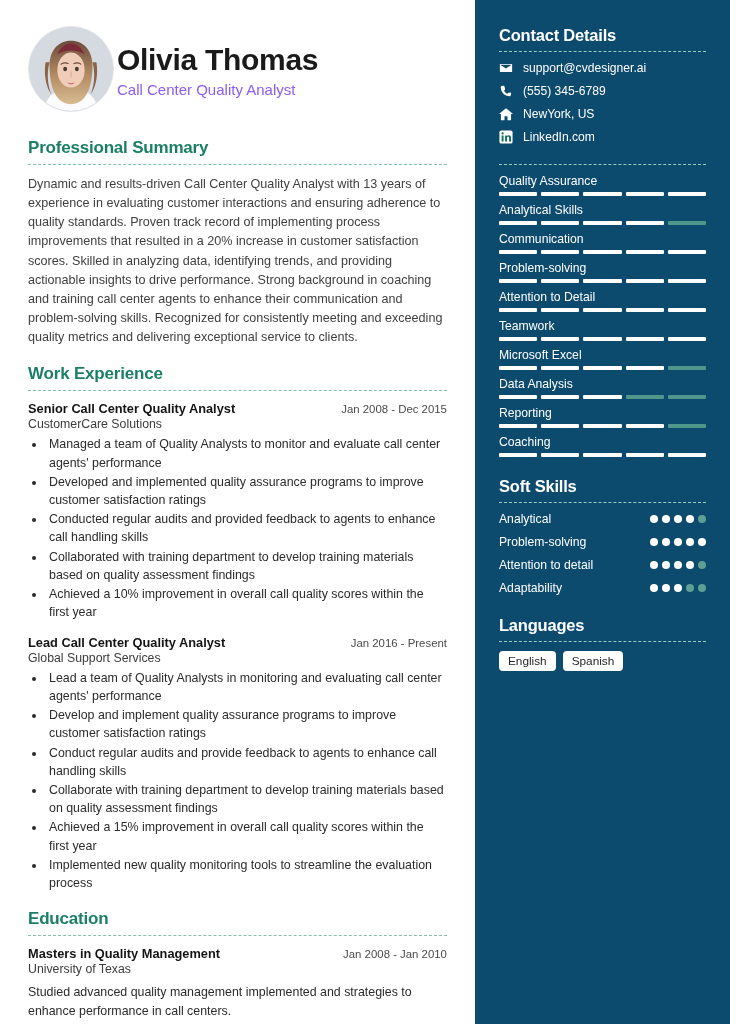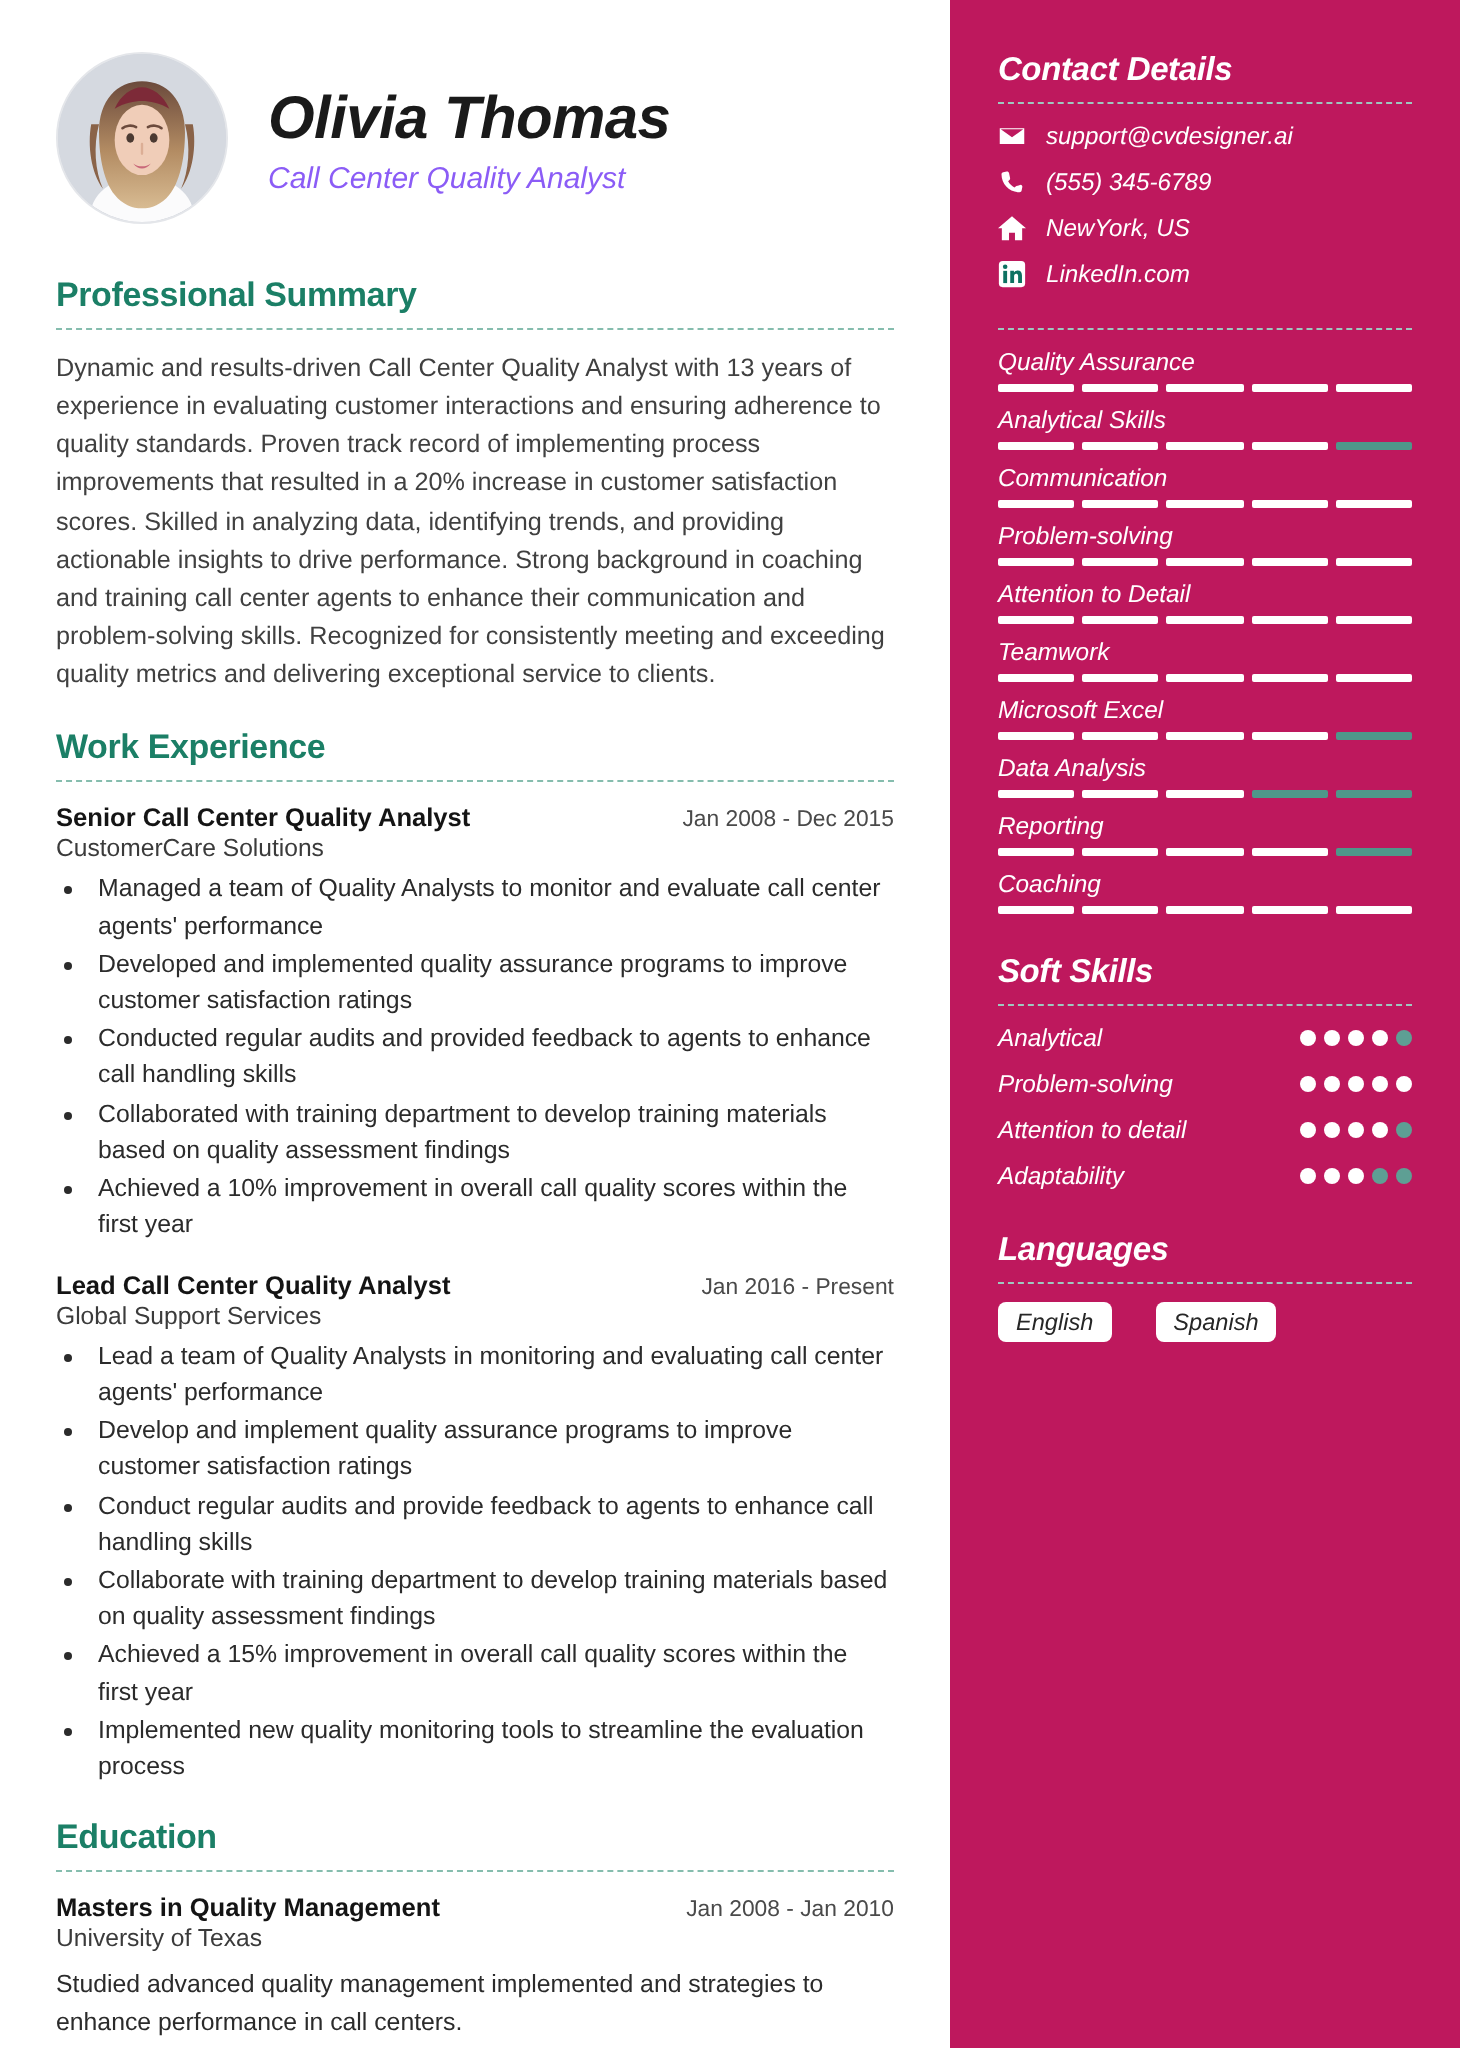--- a/index.html
+++ b/index.html
@@ -23,23 +23,22 @@
   
   .main-col {
     width: 483px;
     padding: 26px 28px 0 28px;
     overflow: hidden;
   }
 
   .header {
     display: flex;
     align-items: center;
-    gap: 20px;
+    gap: 3px;
     margin-bottom: 26px;
-    font-style: italic;
   }
 
   .avatar {
     width: 86px;
     height: 86px;
     border-radius: 50%;
     flex: 0 0 86px;
     overflow: hidden;
     background: #d3d7de;
     position: relative;
@@ -124,25 +123,24 @@
   .edu-desc {
     font-size: 12.4px;
     line-height: 1.47;
     color: #2b2b2b;
     margin-top: 7px;
   }
 
   
   .sidebar {
     width: 259px;
-    background: #be185d;
+    background: #0c4a6e;
     color: #ffffff;
     padding: 26px 24px 0 24px;
     overflow: hidden;
-    font-style: italic;
   }
 
   .side-section { margin-bottom: 20px; }
 
   .side-title {
     font-size: 16.5px;
     font-weight: bold;
     color: #ffffff;
     letter-spacing: -0.2px;
     margin-bottom: 6px;
@@ -217,21 +215,21 @@
     width: 8px;
     height: 8px;
     border-radius: 50%;
     background: #5e9f94;
   }
   .dot.on { background: #ffffff; }
 
   .lang-wrap {
     display: flex;
     flex-wrap: wrap;
-    gap: 22px;
+    gap: 7px;
   }
   .lang-chip {
     background: #ffffff;
     color: #262626;
     font-size: 11.8px;
     padding: 3px 9px;
     border-radius: 4px;
   }
 </style>
 </head>

